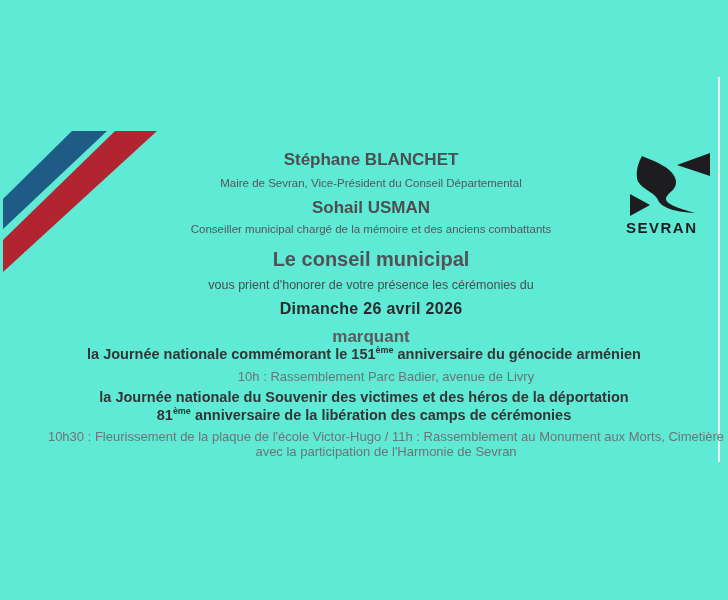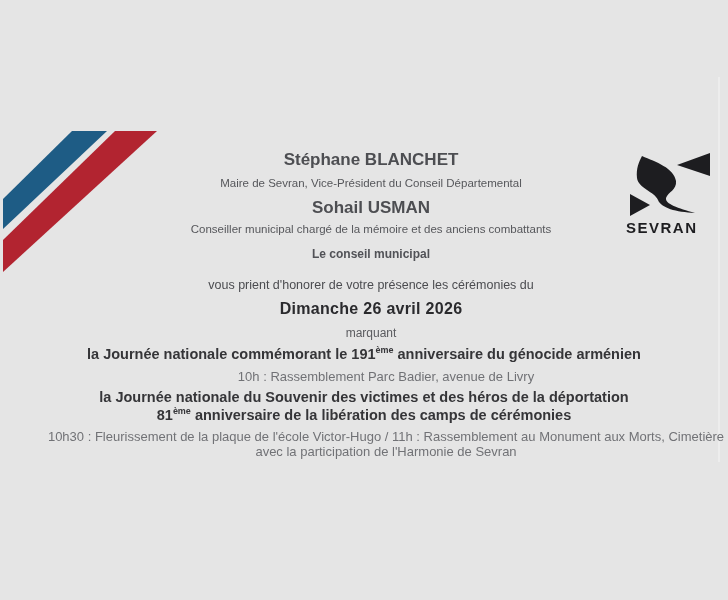--- a/index.html
+++ b/index.html
@@ -1,39 +1,39 @@
 <!DOCTYPE html>
 <html><head>
 <meta charset="utf-8">
 <style>
   html, body { margin: 0; padding: 0; background: #ffffff; }
   .page {
     position: relative;
     width: 728px;
     height: 600px;
-    background: #e5e5e5;
+    background: #5eead4;
     overflow: hidden;
     font-family: "Liberation Sans", sans-serif;
     color: #4a4b4d;
   }
   .line {
     position: absolute;
     left: 0; right: 0;
     text-align: center;
     white-space: nowrap;
     line-height: 1.25;
   }
   .shift { left: 14px; right: 0; }
 
   .official-name   { font-size: 17px; font-weight: 700; color: #4d4e52; }
   .official-title  { font-size: 11.5px; color: #56575b; }
-  .council         { font-size: 12px; font-weight: 700; color: #515257; }
+  .council         { font-size: 20px; font-weight: 700; color: #515257; }
   .intro           { font-size: 12.5px; color: #4b4c50; }
   .date            { font-size: 16px; font-weight: 800; color: #2a2a2d; letter-spacing: 0.3px; }
-  .marking         { font-size: 12px; color: #5a5b5f; }
+  .marking         { font-size: 17px; color: #5a5b5f; font-weight: bold; }
   .event-title     { font-size: 14.5px; font-weight: 700; color: #353538; }
   .event-detail    { font-size: 13px; color: #717276; margin-left: 44px; }
   sup.ord          { font-size: 0.62em; vertical-align: super; line-height: 0; }
 
   .stripes-svg { position: absolute; left: 0; top: 0; }
 
   .logo-box { position: absolute; left: 628px; top: 148px; width: 88px; }
   .logo-mark { display: block; width: 84px; height: 70px; }
   .logo-text {
     position: absolute;
@@ -67,21 +67,21 @@
   <div class="line shift official-name" style="top:149px">Stéphane BLANCHET</div>
   <div class="line shift official-name" style="top:197px">Sohail USMAN</div>
   <div class="line shift official-title" style="top:176px">Maire de Sevran, Vice-Président du Conseil Départemental</div>
   <div class="line shift official-title" style="top:222px">Conseiller municipal chargé de la mémoire et des anciens combattants</div>
 
   <div class="line shift council" style="top:247px">Le conseil municipal</div>
   <div class="line shift intro" style="top:278px">vous prient d'honorer de votre présence les cérémonies du</div>
   <div class="line shift date" style="top:299px">Dimanche 26 avril 2026</div>
   <div class="line shift marking" style="top:326px">marquant</div>
 
-  <div class="line event-title" style="top:345px"><span>la Journée nationale commémorant le 191</span><sup class="ord">ème</sup><span> anniversaire du génocide arménien</span></div>
+  <div class="line event-title" style="top:345px"><span>la Journée nationale commémorant le 151</span><sup class="ord">ème</sup><span> anniversaire du génocide arménien</span></div>
   <div class="line event-detail" style="top:369px">10h : Rassemblement Parc Badier, avenue de Livry</div>
 
   <div class="line event-title" style="top:388px">la Journée nationale du Souvenir des victimes et des héros de la déportation</div>
   <div class="line event-title" style="top:406px"><span>81</span><sup class="ord">ème</sup><span> anniversaire de la libération des camps de cérémonies</span></div>
   <div class="line event-detail" style="top:429px">10h30 : Fleurissement de la plaque de l'école Victor-Hugo / 11h : Rassemblement au Monument aux Morts, Cimetière</div>
   <div class="line event-detail" style="top:444px">avec la participation de l'Harmonie de Sevran</div>
 
   <div class="logo-box">
     <svg class="logo-mark" viewBox="0 0 84 70" aria-hidden="true">
       <path d="M14 8 C28 14 46 20 48 33 C49 42 40 44 38 50 C37 56 50 60 67 65 C48 64 33 60 30 52 C27 44 10 40 9 30 C8 20 11 14 14 8 Z" fill="#1d1d20"></path>

